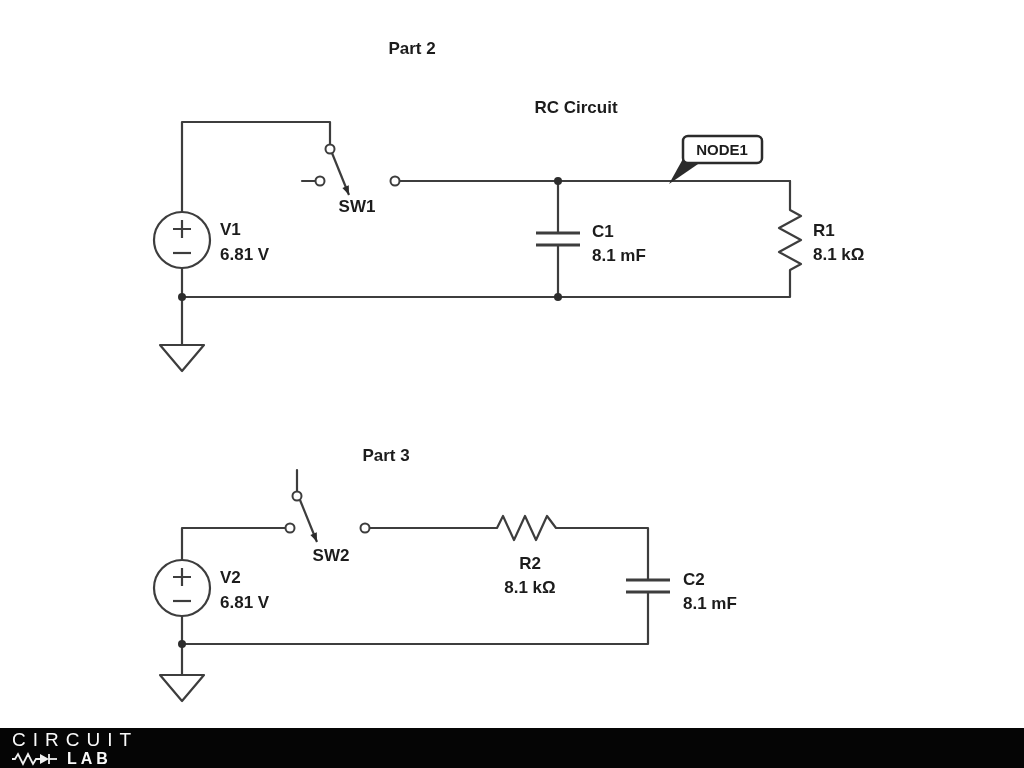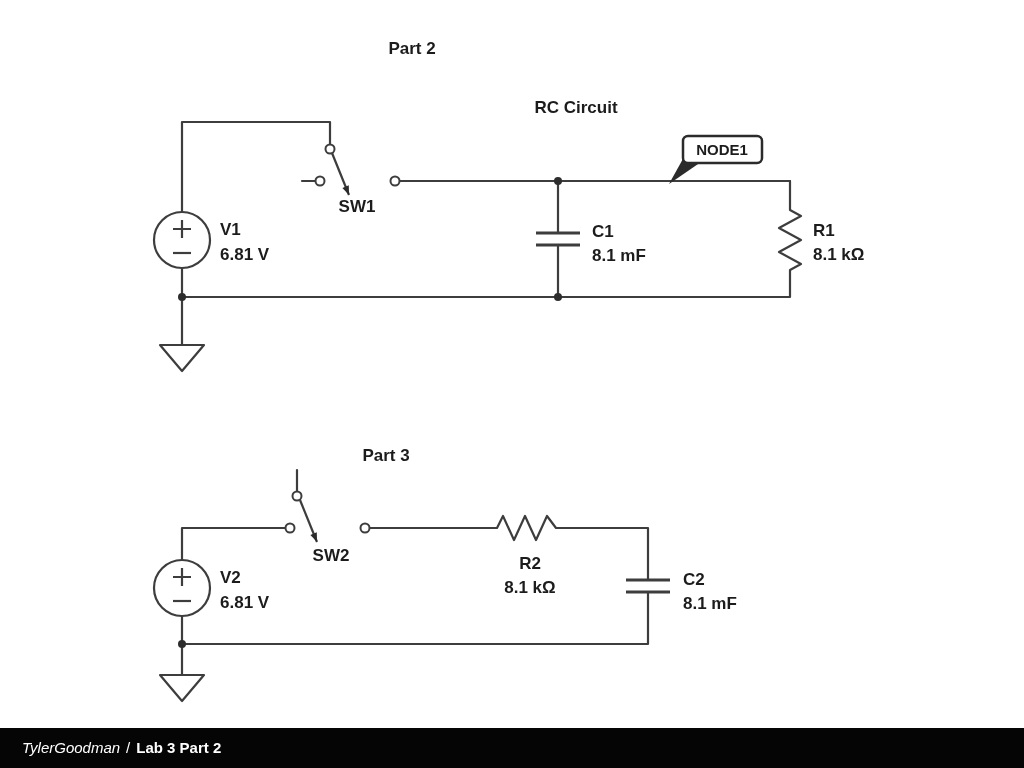--- a/index.html
+++ b/index.html
@@ -154,20 +154,27 @@
     <g>
       <path class="gnd" d="M160,675 L204,675 L182,701 Z"></path>
     </g>
 
     <circle class="dot" cx="182" cy="644" r="4"></circle>
   </g>
 </svg>
 </div>
 
 <div class="footer">
+  <div class="logo">
+    <div class="logo-top">CIRCUIT</div>
+    <div class="logo-bottom">
+      <svg class="logo-glyph" width="52" height="16" viewBox="0 0 52 16">
+        <polyline points="0,8 3,8 6,3 11,13 16,3 21,13 24,8 28,8" stroke="#f0f0f0" stroke-width="1.8" fill="none"></polyline>
+        <polygon points="28,3 28,13 37,8" fill="#f0f0f0"></polygon>
+        <line x1="37" y1="3" x2="37" y2="13" stroke="#f0f0f0" stroke-width="1.8"></line>
+        <line x1="37" y1="8" x2="45" y2="8" stroke="#f0f0f0" stroke-width="1.8"></line>
+      </svg>
+      <span class="logo-lab">LAB</span>
+    </div>
+  </div>
   <div class="meta">
-    <div class="meta-line1">
-      <span class="author">TylerGoodman</span>
-      <span class="sep">/</span>
-      <span class="proj">Lab 3 Part 2</span>
-    </div>
   </div>
 </div>
 
 </body></html>

